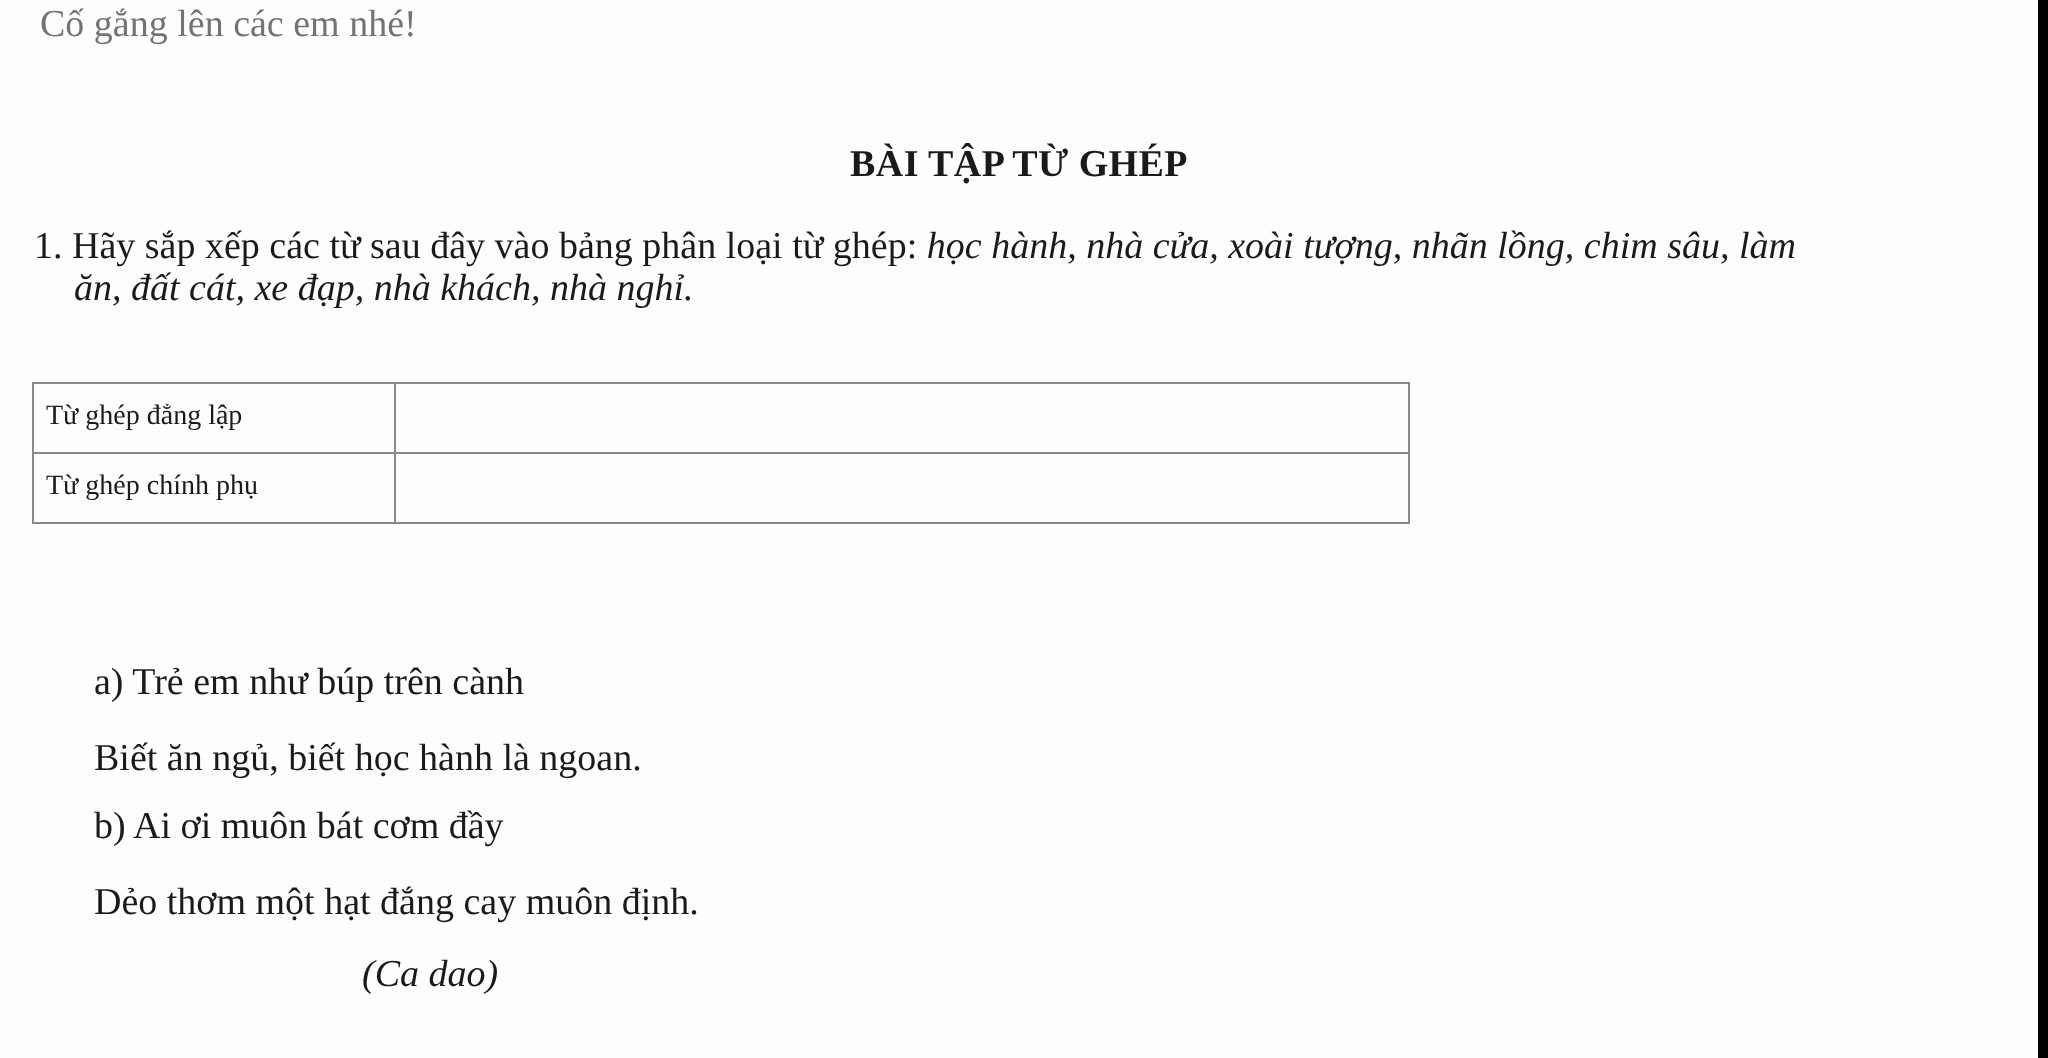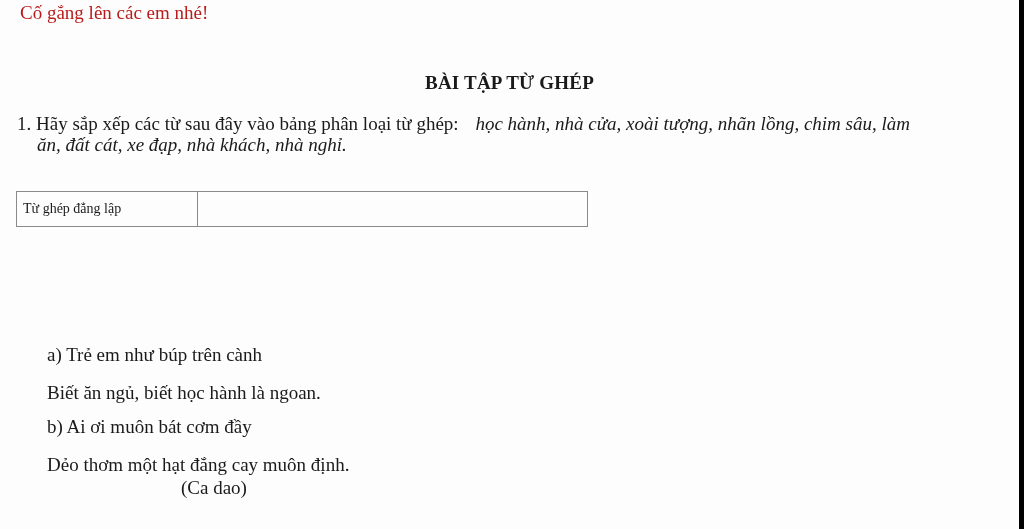--- a/index.html
+++ b/index.html
@@ -11,47 +11,47 @@
     }
     .page {
       position: absolute; left: 0; top: 0;
       width: 1019px; height: 529px;
       background: #fdfdfd;
     }
     .line {
       position: absolute; white-space: nowrap;
       font-size: 19px; line-height: 22px;
     }
-    .encourage { left: 20px; top: 2px; color: #b91c1c; }
+    .encourage { left: 20px; top: 2px; color: #737373; }
     .title {
       position: absolute; left: 0; width: 1019px; top: 72px;
       text-align: center; font-weight: bold; font-size: 19px;
       letter-spacing: 0.2px;
     }
     .q1a { left: 17px; top: 113px; }
     .q1b { left: 17px; top: 134px; font-style: italic; margin-left: 20px; }
-    .it { font-style: italic; margin-left: 12px; }
+    .it { font-style: italic; }
     table.classify {
       position: absolute; left: 16px; top: 191px;
-      border-collapse: collapse; width: 572px;
+      border-collapse: collapse; width: 689px;
       font-size: 14px;
     }
     table.classify td {
       border: 1px solid #8a8a8a;
       height: 34px; padding: 0 0 0 6px;
       vertical-align: middle;
     }
     table.classify td.label { width: 174px; }
     .q2 { left: 17px; top: 296px; }
-    .indent { left: 47px; margin-top: 13px; }
+    .indent { left: 47px; }
     .la { top: 331px; }
     .lb { top: 369px; }
     .lc { top: 403px; }
     .ld { top: 441px; }
-    .src { left: 181px; top: 477px; }
+    .src { left: 181px; top: 477px; font-style: italic; }
     .edge {
       position: absolute; left: 1019px; top: 0;
       width: 5px; height: 529px; background: #000;
     }
   </style>
 </head>
 <body>
 
 <div class="page">
   <div class="line encourage">Cố gắng lên các em nhé!</div>
@@ -60,20 +60,24 @@
 
   <div class="line q1a"><span>1. Hãy sắp xếp các từ sau đây vào bảng phân loại từ ghép: </span><span class="it">học hành, nhà cửa, xoài tượng, nhãn lồng, chim sâu, làm</span></div>
   <div class="line q1b">ăn, đất cát, xe đạp, nhà khách, nhà nghỉ.</div>
 
   <table class="classify">
     <tbody>
         <tr>
       <td class="label">Từ ghép đẳng lập</td>
       <td></td>
     </tr>
+    <tr>
+      <td class="label">Từ ghép chính phụ</td>
+      <td></td>
+    </tr>
   </tbody>
     </table>
 
   <div class="line indent la">a) Trẻ em như búp trên cành</div>
   <div class="line indent lb">Biết ăn ngủ, biết học hành là ngoan.</div>
   <div class="line indent lc">b) Ai ơi muôn bát cơm đầy</div>
   <div class="line indent ld">Dẻo thơm một hạt đắng cay muôn định.</div>
   <div class="line src">(Ca dao)</div>
 </div>
 <div class="edge"></div>

